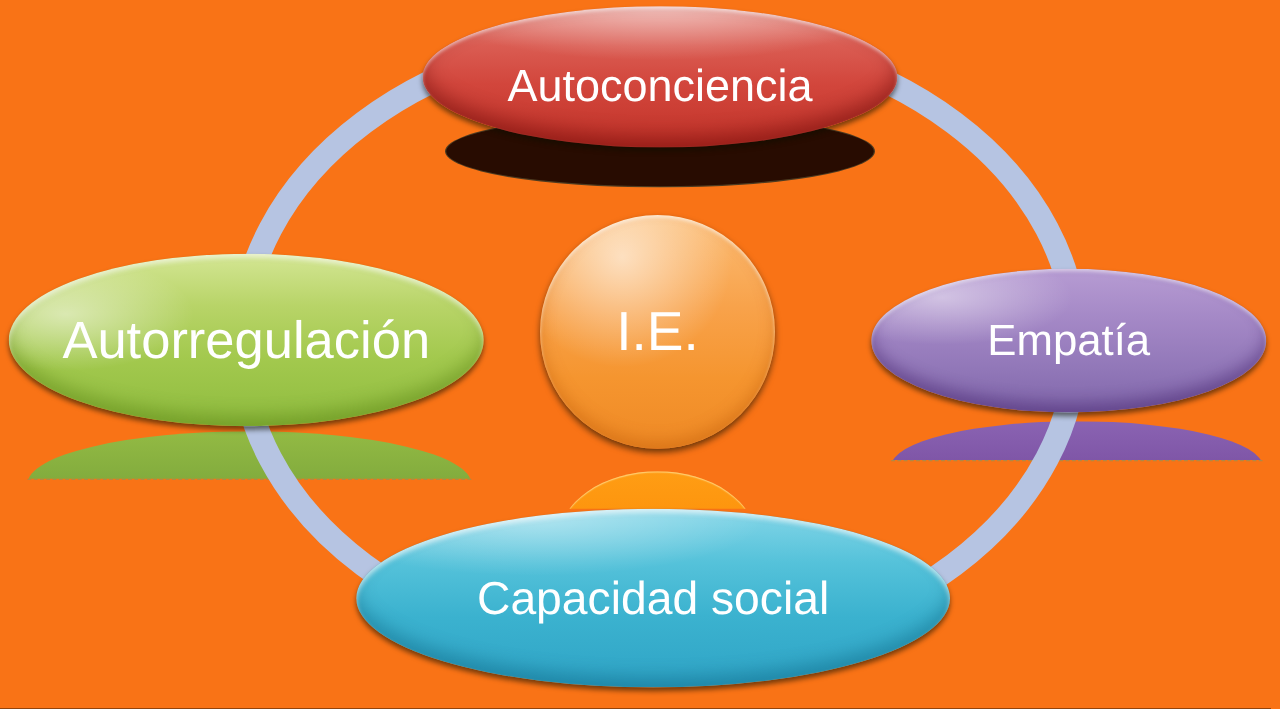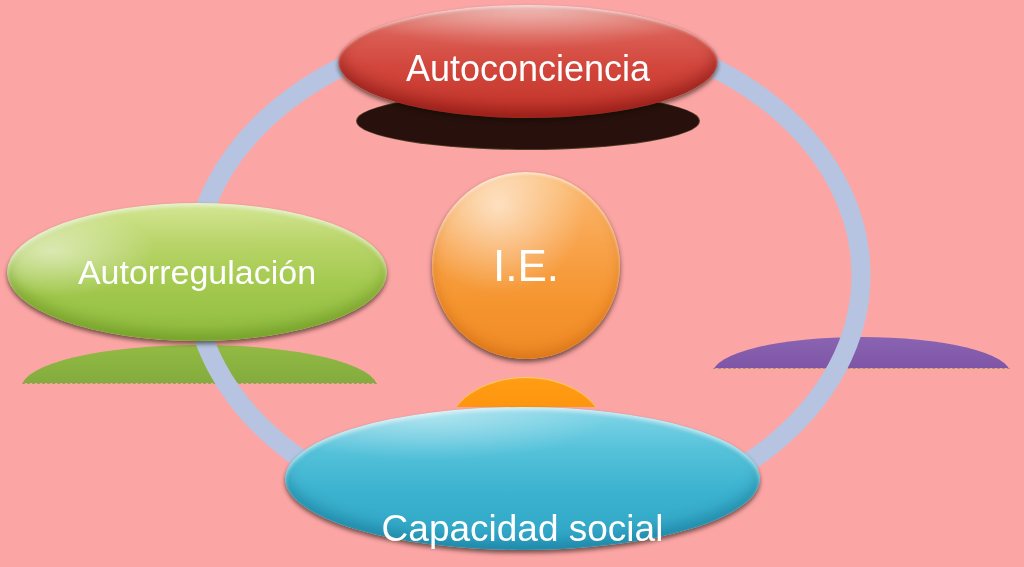--- a/index.html
+++ b/index.html
@@ -1,19 +1,19 @@
 <!DOCTYPE html>
 <html><head>
 <meta charset="utf-8">
 <style>
   html,body{margin:0;padding:0;background:#000;}
   .stage{
     position:relative;
     width:1024px;height:567px;
-    background:#fca5a5;
+    background:#f97316;
     overflow:hidden;
     font-family:"Liberation Sans","DejaVu Sans",sans-serif;
   }
   
   .ring-svg{position:absolute;left:0;top:0;z-index:2;}
   
   .node{
     position:absolute;z-index:3;
     border-radius:50%;
     display:flex;align-items:center;justify-content:center;
@@ -31,40 +31,39 @@
     font-size:36px;
   }
   .node-red .lbl{margin-top:14px;}
   
   .node-green{
     left:7px;top:203px;width:380px;height:138px;
     background:
       radial-gradient(ellipse 45% 55% at 12% 35%, rgba(255,255,255,.5), rgba(255,255,255,0) 60%),
       linear-gradient(to bottom,#d4e694 0%, #b8d468 30%, #a3c94e 60%, #8fbc3f 100%);
     box-shadow:0 3px 4px rgba(15,15,0,.55), inset 0 3px 4px rgba(255,255,255,.6), inset 0 -8px 14px rgba(70,110,0,.35);
-    font-size:34px;
+    font-size:42px;
   }
   
   .node-purple{
     left:697px;top:215px;width:316px;height:115px;
     background:
       radial-gradient(ellipse 55% 55% at 18% 20%, rgba(255,255,255,.45), rgba(255,255,255,0) 60%),
       linear-gradient(to bottom,#b79cd3 0%, #a488c6 35%, #9177b8 70%, #8066aa 100%);
     box-shadow:0 3px 4px rgba(15,15,0,.55), inset 0 2px 3px rgba(255,255,255,.5), inset 0 -7px 12px rgba(55,20,95,.4);
     font-size:35px;
   }
   
   .node-cyan{
     left:285px;top:407px;width:475px;height:143px;
     background:
       radial-gradient(ellipse 60% 50% at 30% 5%, rgba(255,255,255,.4), rgba(255,255,255,0) 65%),
       linear-gradient(to bottom,#84d6e8 0%, #55c2da 30%, #3bb2cf 60%, #2fa4c6 100%);
     box-shadow:0 3px 4px rgba(15,15,0,.55), inset 0 3px 4px rgba(255,255,255,.65), inset 0 -8px 14px rgba(0,80,110,.35);
     font-size:37px;
-    align-items:flex-end;
   }
   
   .node-orange{
     left:432px;top:172px;width:188px;height:187px;
     background:
       radial-gradient(circle at 35% 18%, rgba(255,255,255,.6), rgba(255,255,255,0) 45%),
       linear-gradient(to bottom,#fbbc74 0%, #f8a24a 40%, #f5952f 70%, #ef8a25 100%);
     box-shadow:0 3px 5px rgba(15,15,0,.6), inset 0 2px 3px rgba(255,255,255,.6), inset 0 -6px 12px rgba(180,80,0,.35);
     font-size:44px;
   }
@@ -109,20 +108,23 @@
   </svg>
 
   <div class="node node-red">
     <span class="lbl">Autoconciencia</span>
   </div>
 
   <div class="node node-green">
     <span class="lbl">Autorregulación</span>
   </div>
 
+  <div class="node node-purple">
+    <span class="lbl">Empatía</span>
+  </div>
 
   <div class="node node-cyan">
     <span class="lbl">Capacidad social</span>
   </div>
 
   <div class="node node-orange">
     <span class="lbl">I.E.</span>
   </div>
 
 </div>

